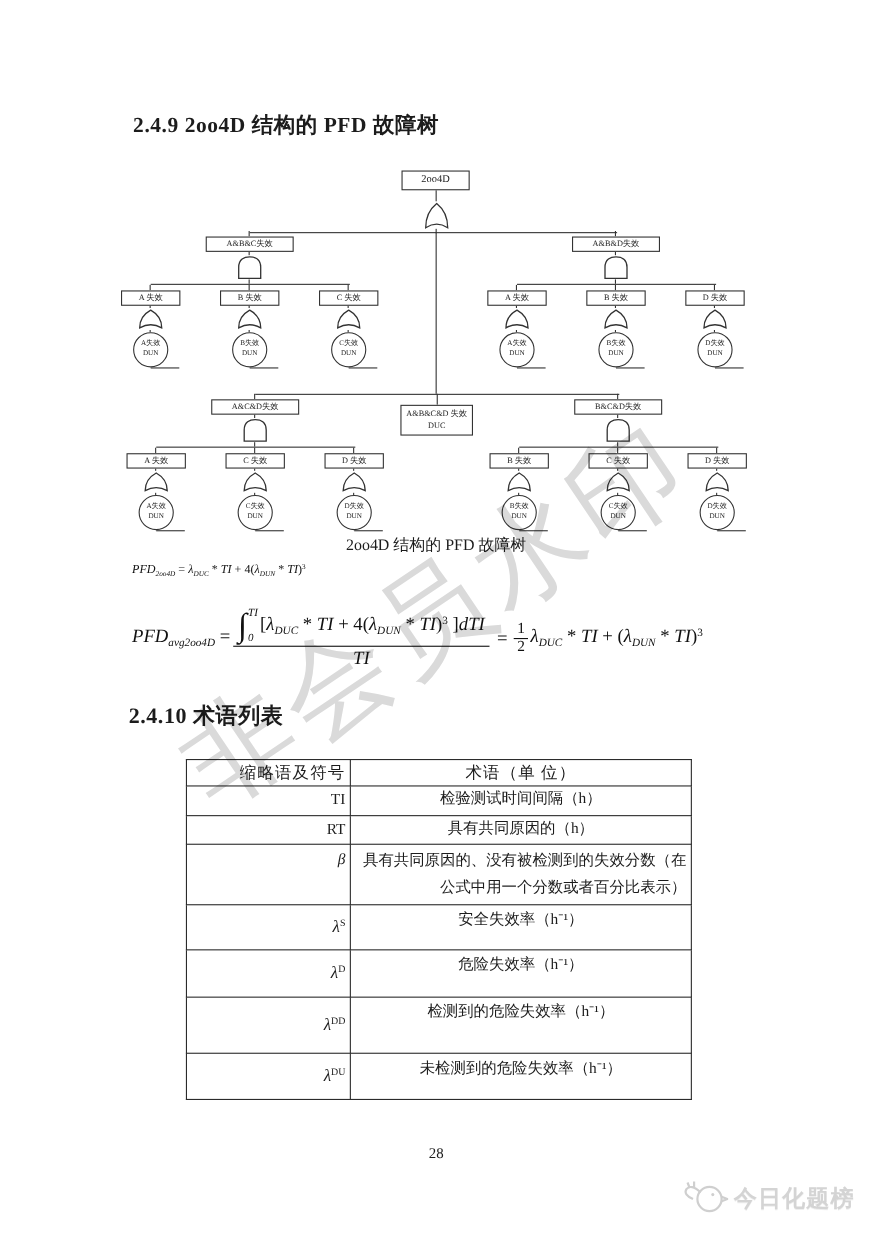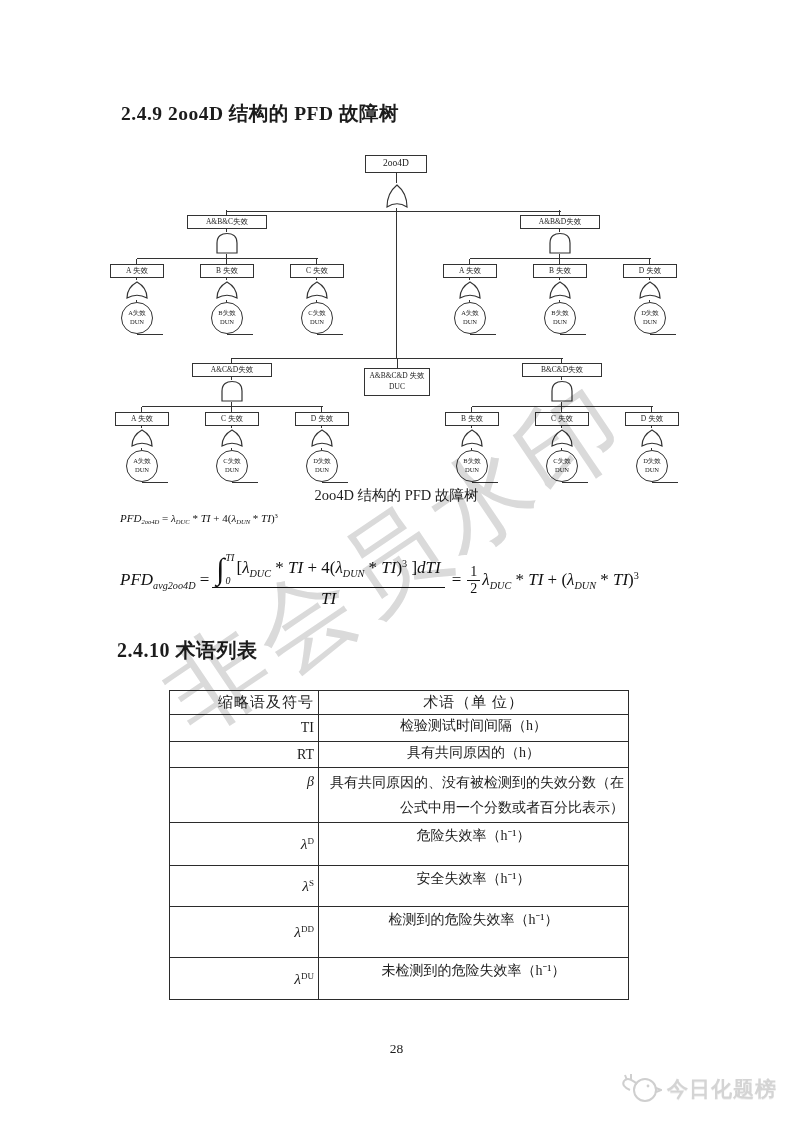--- a/index.html
+++ b/index.html
@@ -387,27 +387,27 @@
       <td class="c-term">检验测试时间间隔（h）</td>
     </tr>
     <tr style="height:26px">
       <td class="c-sym sym-roman">RT</td>
       <td class="c-term">具有共同原因的（h）</td>
     </tr>
     <tr class="row-beta" style="height:51px">
       <td class="c-sym sym-italic" style="vertical-align:top;padding-top:6px">β</td>
       <td class="c-term">具有共同原因的、没有被检测到的失效分数（在公式中用一个分数或者百分比表示）</td>
     </tr>
+    <tr style="height:41px">
+      <td class="c-sym"><span class="sym-italic">λ</span><span class="sym-sup">S</span></td>
+      <td class="c-term">安全失效率（h⁻¹）</td>
+    </tr>
     <tr style="height:43px">
       <td class="c-sym"><span class="sym-italic">λ</span><span class="sym-sup">D</span></td>
       <td class="c-term">危险失效率（h⁻¹）</td>
-    </tr>
-    <tr style="height:41px">
-      <td class="c-sym"><span class="sym-italic">λ</span><span class="sym-sup">S</span></td>
-      <td class="c-term">安全失效率（h⁻¹）</td>
     </tr>
     <tr style="height:51px">
       <td class="c-sym"><span class="sym-italic">λ</span><span class="sym-sup">DD</span></td>
       <td class="c-term">检测到的危险失效率（h⁻¹）</td>
     </tr>
     <tr style="height:42px">
       <td class="c-sym"><span class="sym-italic">λ</span><span class="sym-sup">DU</span></td>
       <td class="c-term">未检测到的危险失效率（h⁻¹）</td>
     </tr>
   </tbody>

